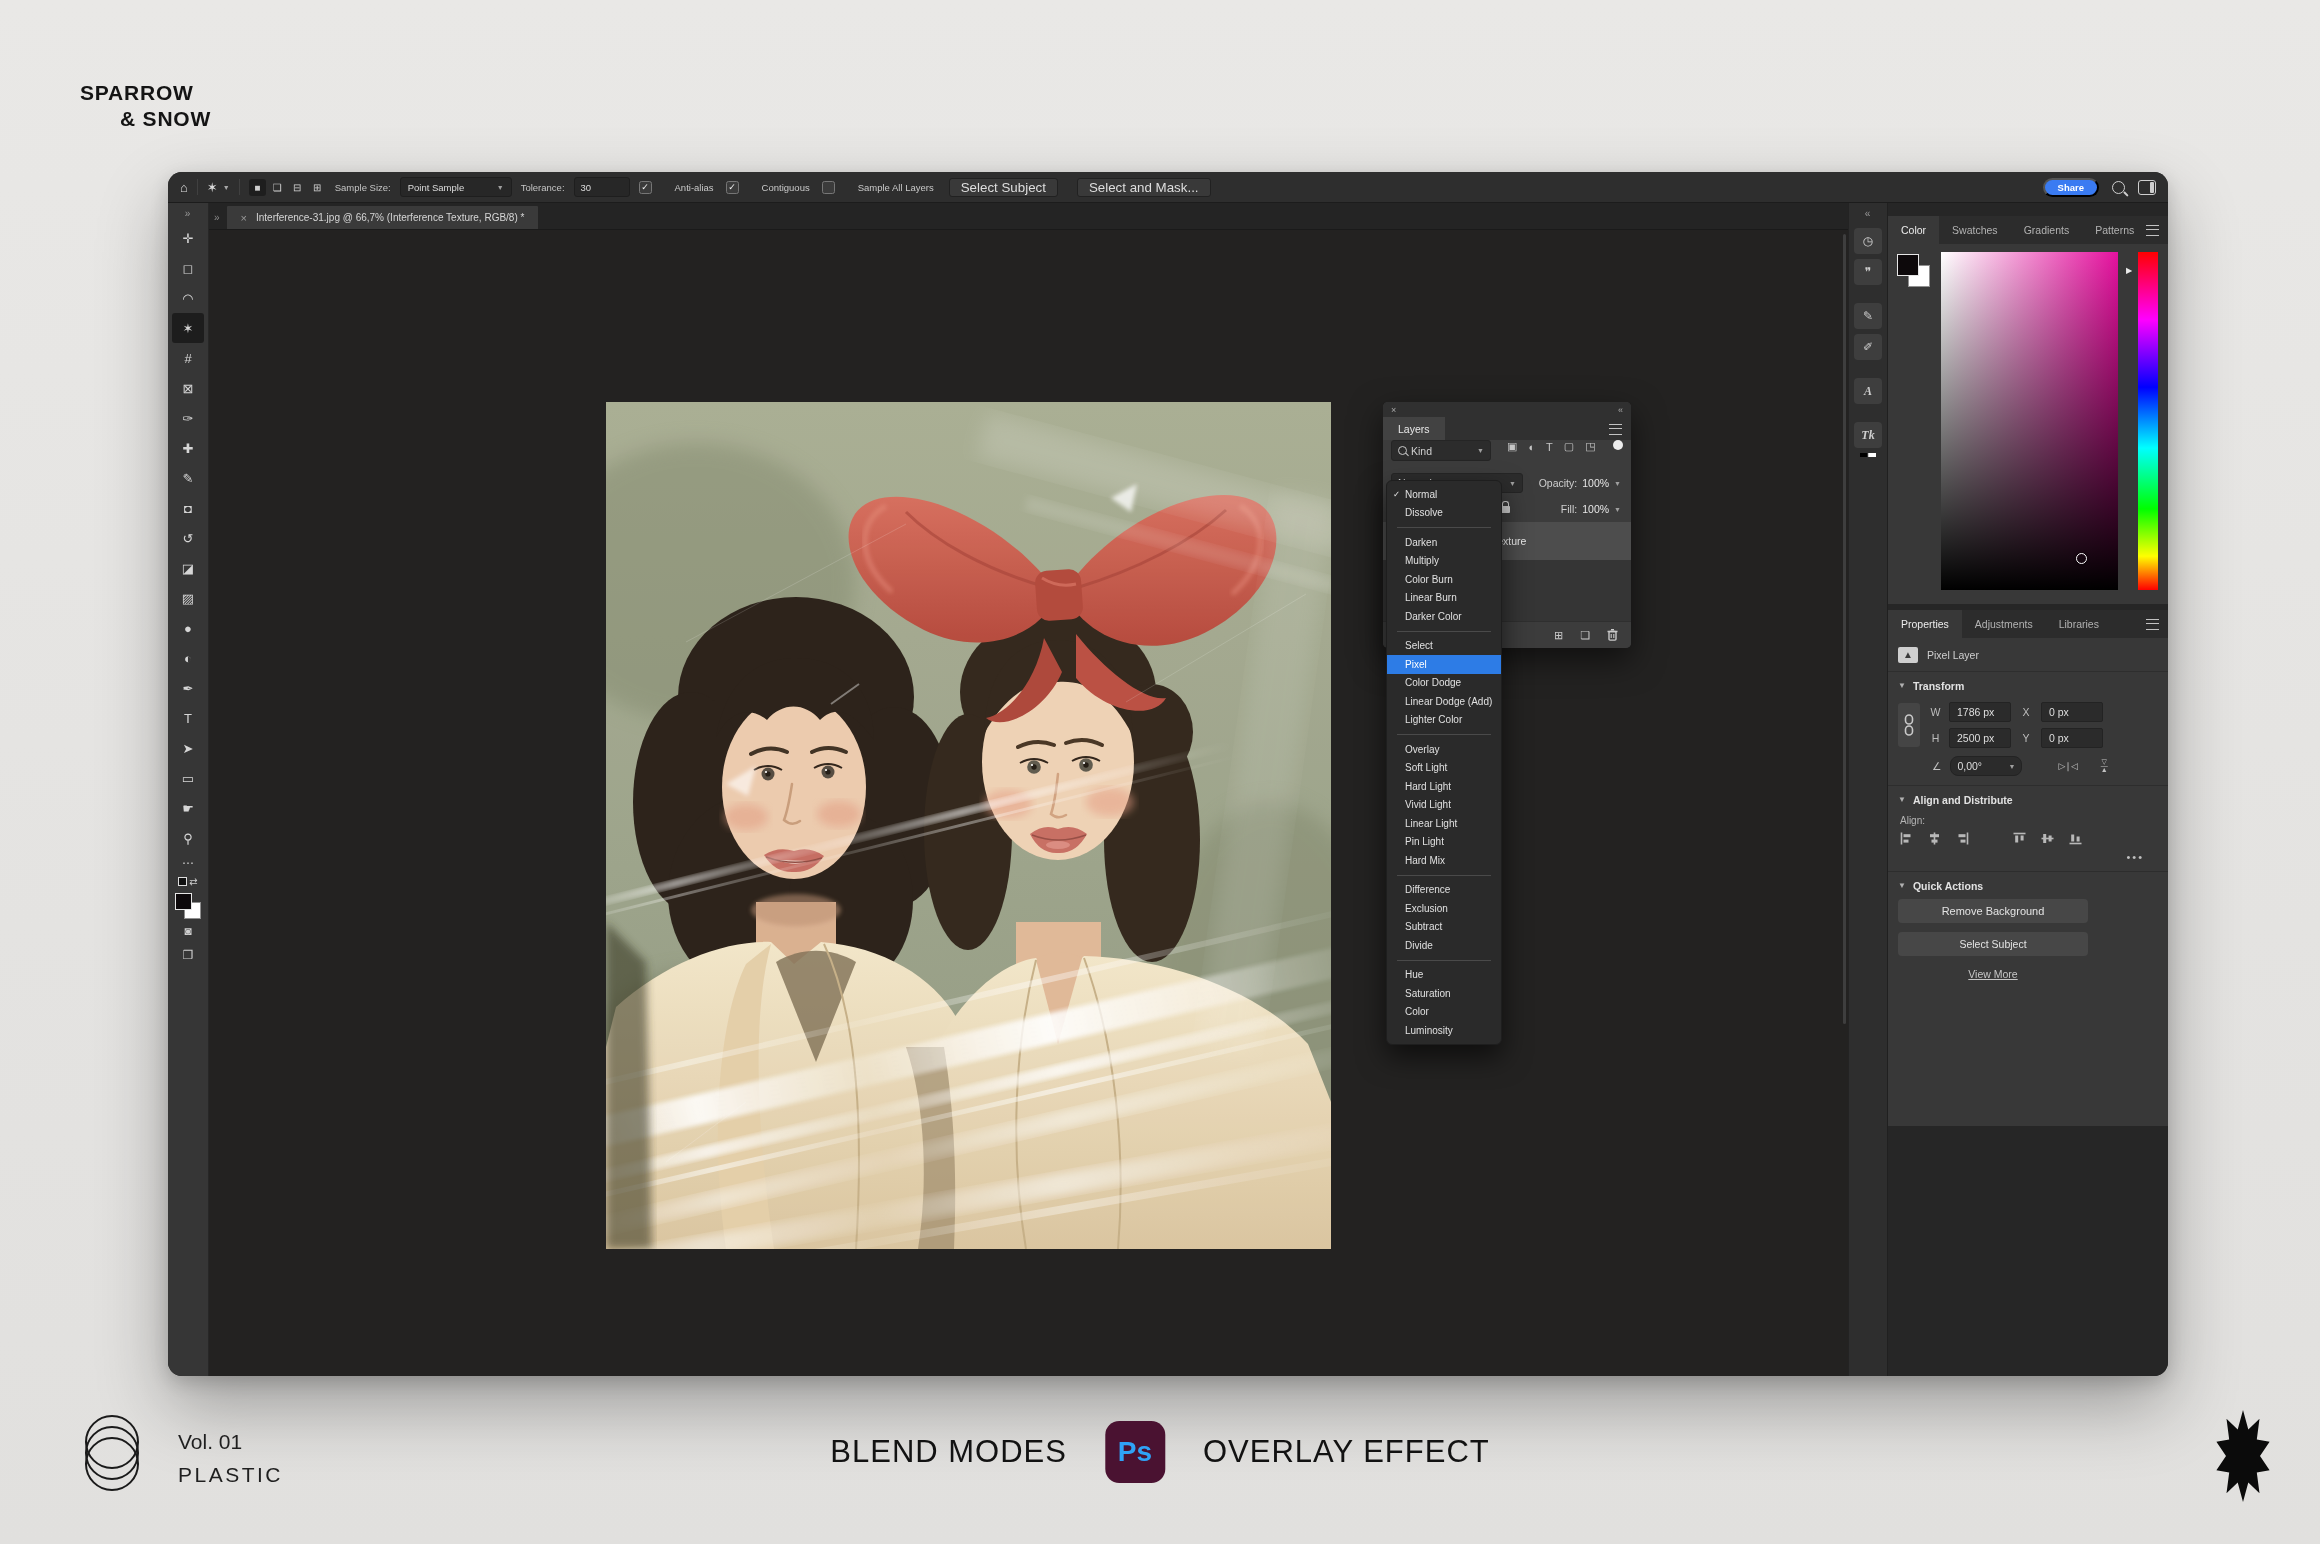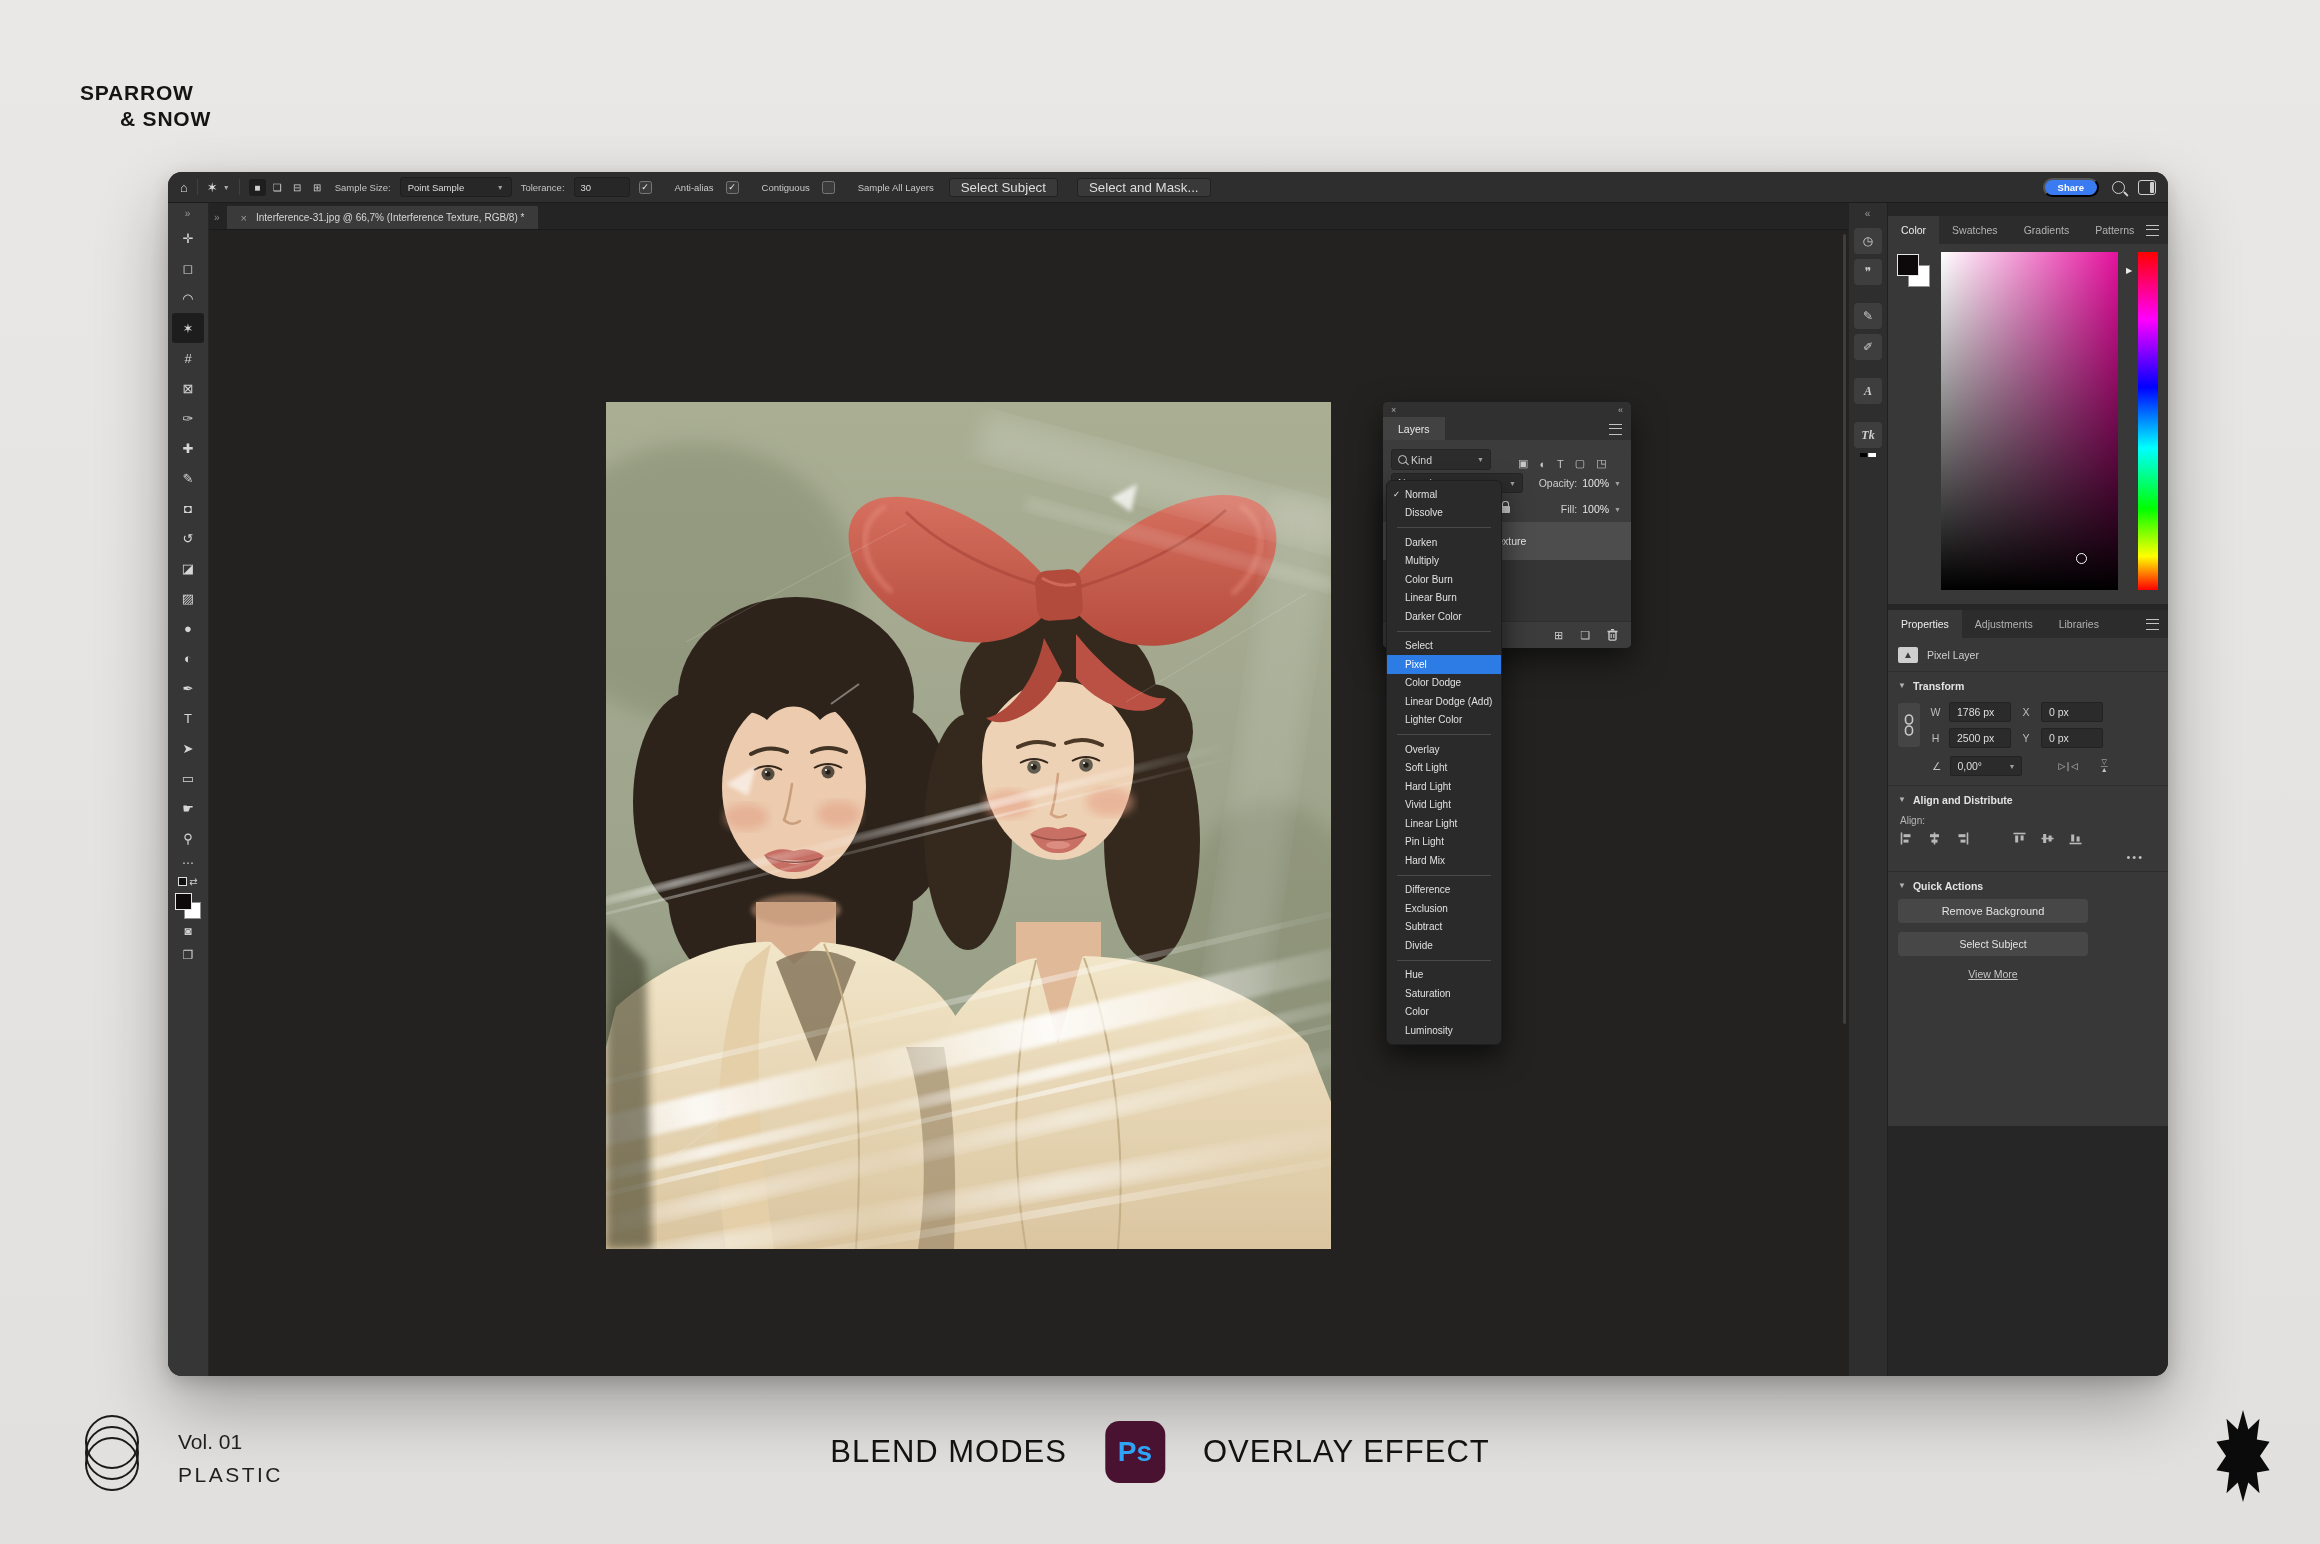--- a/index.html
+++ b/index.html
@@ -109,21 +109,21 @@
   .sec-hdr{height:27px;display:flex;align-items:center;gap:7px;padding:0 10px;font-weight:bold;color:#e2e2e2}
   .chev{font-size:8px;color:#b0b0b0}
   .tf-grid{display:grid;grid-template-columns:24px 13px 62px 16px 62px;grid-auto-rows:26px;align-items:center;
            column-gap:7px;padding:0 10px}
   .linkbox{grid-row:1/3;width:22px;height:44px;background:#454545;border-radius:3px;display:flex;align-items:center;justify-content:center}
   .linkbox svg{display:block}
   .tf-label{text-align:center;color:#bdbdbd}
   .tf-input{height:18px;background:#2b2b2b;border:1px solid #232323;border-radius:2px;display:flex;
             align-items:center;padding:0 7px;color:#dedede}
   .angle-row{display:flex;align-items:center;gap:9px;padding:5px 10px 9px 44px}
-  .angle-input{width:58px;height:18px;background:#2b2b2b;border:1px solid #232323;border-radius:2px;
+  .angle-input{width:58px;height:18px;background:#2b2b2b;border:1px solid #232323;border-radius:8px;
                display:flex;align-items:center;justify-content:space-between;padding:0 6px;color:#dedede}
   .flip{color:#c0c0c0;font-size:9px;letter-spacing:-1px}
   .flipv{display:inline-flex;flex-direction:column;align-items:center;line-height:4px;font-size:7px;color:#c0c0c0}
   .divider{height:1px;background:#2d2d2d}
   .align-label{padding:2px 12px 6px;color:#b5b5b5;font-size:10px}
   .align-row{display:flex;align-items:center;gap:15px;padding:0 12px 4px}
   .align-row .gapbig{width:14px}
   .dots-row{display:flex;justify-content:flex-end;padding:2px 24px 8px;color:#c0c0c0;letter-spacing:2px;font-size:11px}
   .qa-btn{height:24px;width:190px;margin:0 0 9px 10px;background:#474747;border-radius:4px;display:flex;
           align-items:center;justify-content:center;color:#e3e3e3}
@@ -132,21 +132,21 @@
   .paths-body{flex:1;background:#3b3b3b}
 
   
   .layers-float{position:absolute;left:1215px;top:230px;width:248px;height:246px;background:#3c3c3c;border-radius:5px;
                 box-shadow:0 12px 32px rgba(0,0,0,.55);z-index:5;font-size:10.5px;color:#cfcfcf;
                 display:flex;flex-direction:column;overflow:hidden}
   .lf-hdr{height:15px;background:#303030;display:flex;align-items:center;justify-content:space-between;
           padding:0 8px;font-size:9px;color:#a8a8a8;flex:none}
   .lf-tabs{height:23px;background:#303030;display:flex;align-items:stretch;position:relative;flex:none}
   .lf-tab{background:#424242;padding:0 15px;display:flex;align-items:center;color:#e8e8e8}
-  .lf-filter{height:30px;display:flex;align-items:flex-end;padding:0 8px;gap:27px;flex:none}
+  .lf-filter{height:30px;display:flex;align-items:flex-start;padding:0 8px;gap:16px;flex:none}
   .kind-select{width:86px;height:19px;background:#2c2c2c;border:1px solid #252525;border-radius:3px;display:flex;
                align-items:center;padding:0 6px;gap:4px;flex:none}
   .kmag{width:7px;height:7px;border:1.4px solid #c9c9c9;border-radius:50%;position:relative}
   .kmag::after{content:"";position:absolute;width:4px;height:1.4px;background:#c9c9c9;transform:rotate(45deg);right:-3px;bottom:-1px}
   .kind-select .chevron{margin-left:auto;font-size:7px;color:#9f9f9f}
   .filter-icons{display:flex;gap:11px;font-size:11px;color:#c6c6c6;align-items:center}
   .filter-on{margin-left:auto;width:10px;height:10px;background:#ededed;border-radius:50%}
   .lf-row{height:26px;display:flex;align-items:center;padding:0 8px;flex:none}
   .blend-select{width:118px;height:18px;background:#2c2c2c;border:1px solid #252525;border-radius:3px;display:flex;
                 align-items:center;justify-content:space-between;padding:0 6px;color:#ddd;flex:none}

